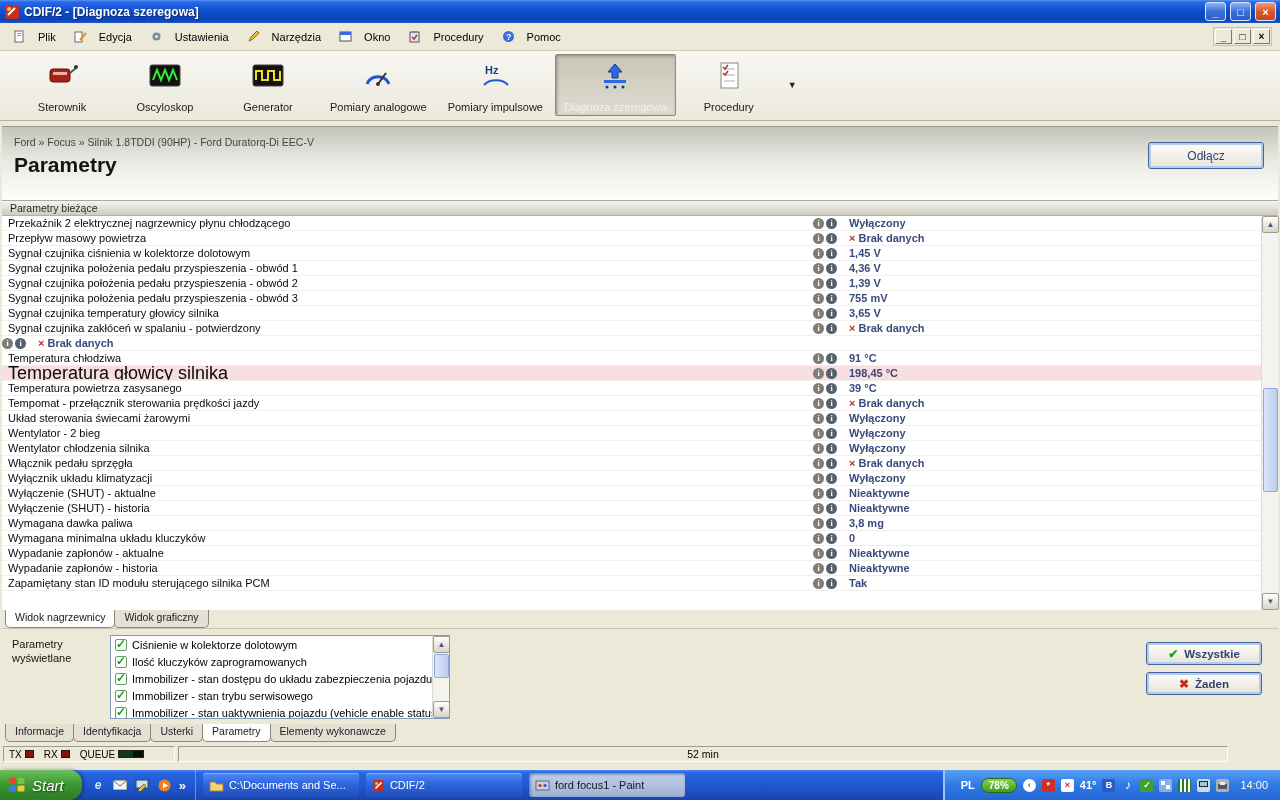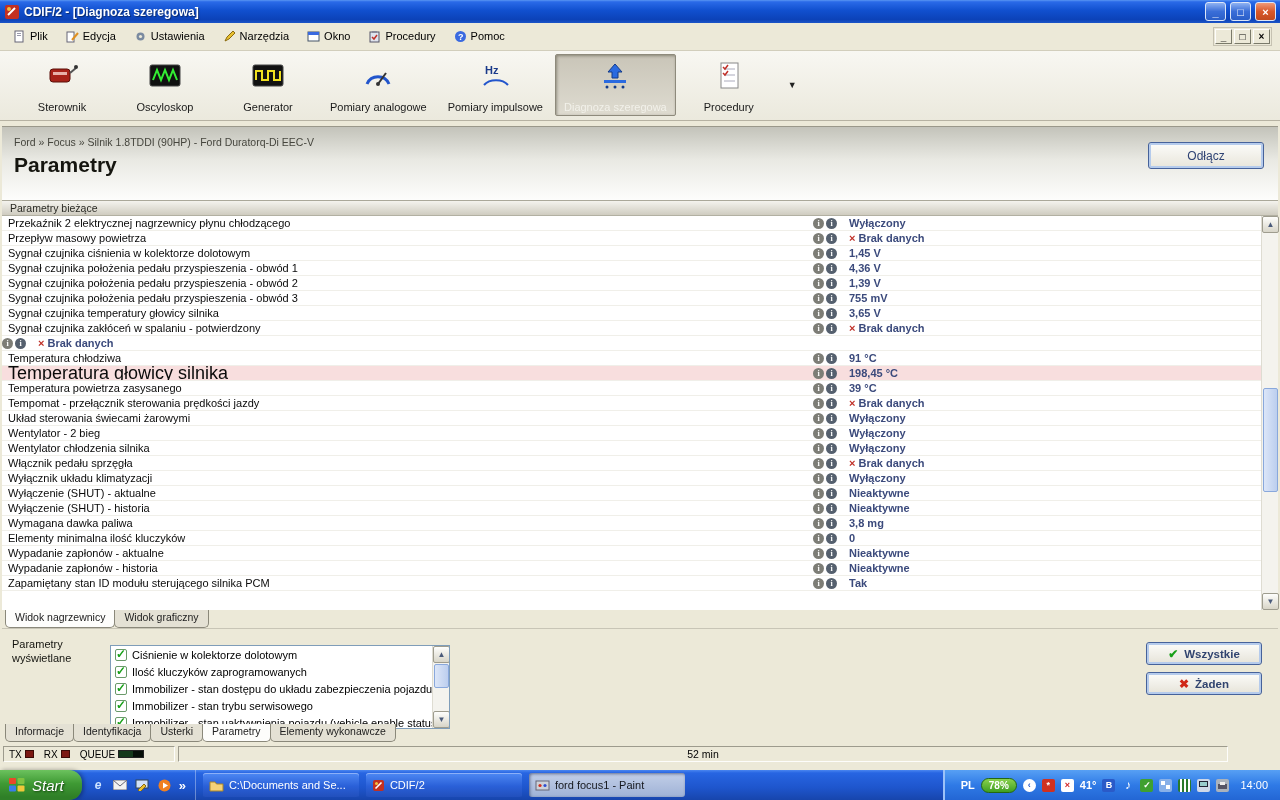--- a/index.html
+++ b/index.html
@@ -10,21 +10,21 @@
 .titlebar{position:absolute;left:0;top:0;width:1280px;height:23px;display:flex;align-items:center;padding:0 4px;gap:4px;
  background:linear-gradient(180deg,#5a96f2 0%,#2a6ae8 8%,#1150cf 45%,#0c42b8 85%,#1c55c8 100%)}
 .titlebar .ttl{color:#fff;font-weight:bold;font-size:12px;text-shadow:1px 1px 1px #0a2a6a;flex:1}
 .winbtn{width:21px;height:19px;border:1px solid #dce6f8;border-radius:3px;color:#fff;font-size:11px;font-weight:bold;
  display:flex;align-items:center;justify-content:center;background:linear-gradient(#8fb2f2,#3a6ed8 50%,#2a5ec8)}
 .winbtn.close{background:linear-gradient(#f09a78,#d8582a 50%,#c24a1e)}
 
 
 .menubar{position:absolute;left:0;top:23px;width:1280px;height:28px;background:#ece9d8;border-bottom:1px solid #d2cebc;
  display:flex;align-items:center;padding:0 8px;gap:4px}
-.menu-item{display:flex;align-items:flex-start;gap:4px;padding:3px 9px 3px 5px;font-size:11px}
+.menu-item{display:flex;align-items:center;gap:12px;padding:3px 9px 3px 5px;font-size:11px}
 .mico{width:13px;height:13px;display:inline-block}
 .mdi-group{margin-left:auto;display:flex;gap:2px;border:1px solid #c6c2b2;padding:1px;background:#ece9d8}
 .mdibtn{width:17px;height:15px;font-size:10px;line-height:13px;text-align:center;background:#ece9d8;
  border:1px solid;border-color:#fdfdfb #7a7a6a #7a7a6a #fdfdfb;font-weight:bold}
 
 
 .toolbar{position:absolute;left:0;top:51px;width:1280px;height:70px;background:linear-gradient(#f8f7f2,#ebe9dd);
  border-bottom:1px solid #b6b2a2;display:flex;align-items:stretch;padding:3px 0 4px 12px;gap:3px}
 .tbtn{min-width:100px;padding:3px 8px 2px;display:flex;flex-direction:column;align-items:center;justify-content:space-between;
  border:1px solid transparent;border-radius:2px}
@@ -71,21 +71,21 @@
 .vtabs{position:absolute;left:2px;width:1276px;height:18px;padding-left:3px;display:flex}
 .vtabs.view{top:610px}
 .vtabs.bottom{top:724px}
 .vtab{padding:1px 9px 2px;font-size:10.5px;border:1px solid #8a887a;border-top:none;border-radius:0 0 5px 5px;
  background:#e4e1d4;margin-right:-1px;color:#222;white-space:nowrap}
 .vtab.active{background:#fdfdfb;z-index:2}
 
 
 .dpanel{position:absolute;left:2px;top:628px;width:1276px;height:96px;background:#ece9d8;border-top:1px solid #c8c5b6}
 .dlabel{position:absolute;left:10px;top:8px;width:88px;font-size:11px;color:#14140f;line-height:14px}
-.chklist{position:absolute;left:108px;top:16px;width:340px;height:84px;background:#fff;border:1px solid #7f9db9;overflow:hidden}
+.chklist{position:absolute;left:108px;top:6px;width:340px;height:84px;background:#fff;border:1px solid #7f9db9;overflow:hidden}
 .chkrows{position:absolute;left:0;top:0;right:17px}
 .chkrow{display:flex;align-items:center;height:17px}
 .chk{width:12px;height:12px;border:1px solid #6a9a6a;background:#fff;margin:0 5px 0 4px;position:relative;flex:none;border-radius:2px}
 .chk::after{content:"✓";position:absolute;left:0;top:-3px;color:#18a018;font-weight:bold;font-size:12px}
 .chklabel{font-size:11px;white-space:nowrap}
 .chklist .sthumb{top:18px;height:24px}
 .xpbtn{position:absolute;right:16px;width:116px;height:23px;border:1px solid #46629a;border-radius:3px;
  background:linear-gradient(#fcfcfa,#e6e3d8);box-shadow:inset 0 0 0 2px #b5cbec;font-size:11.5px;font-weight:bold;
  color:#31446f;display:flex;align-items:center;justify-content:center;gap:6px}
 .xpbtn .gi{color:#18a018;font-size:12px}
@@ -466,21 +466,21 @@
       <div class="prow">
         <div class="pname">Wymagana dawka paliwa</div>
         <div class="picons">
           <span class="pic">i</span>
           <span class="pic p2">i</span>
         </div>
         <div class="pvalue">3,8 mg</div>
       </div>
 
       <div class="prow">
-        <div class="pname">Elementy minimalna ilość kluczyków</div>
+        <div class="pname">Wymagana minimalna układu kluczyków</div>
         <div class="picons">
           <span class="pic">i</span>
           <span class="pic p2">i</span>
         </div>
         <div class="pvalue">0</div>
       </div>
 
       <div class="prow">
         <div class="pname">Wypadanie zapłonów - aktualne</div>
         <div class="picons">

